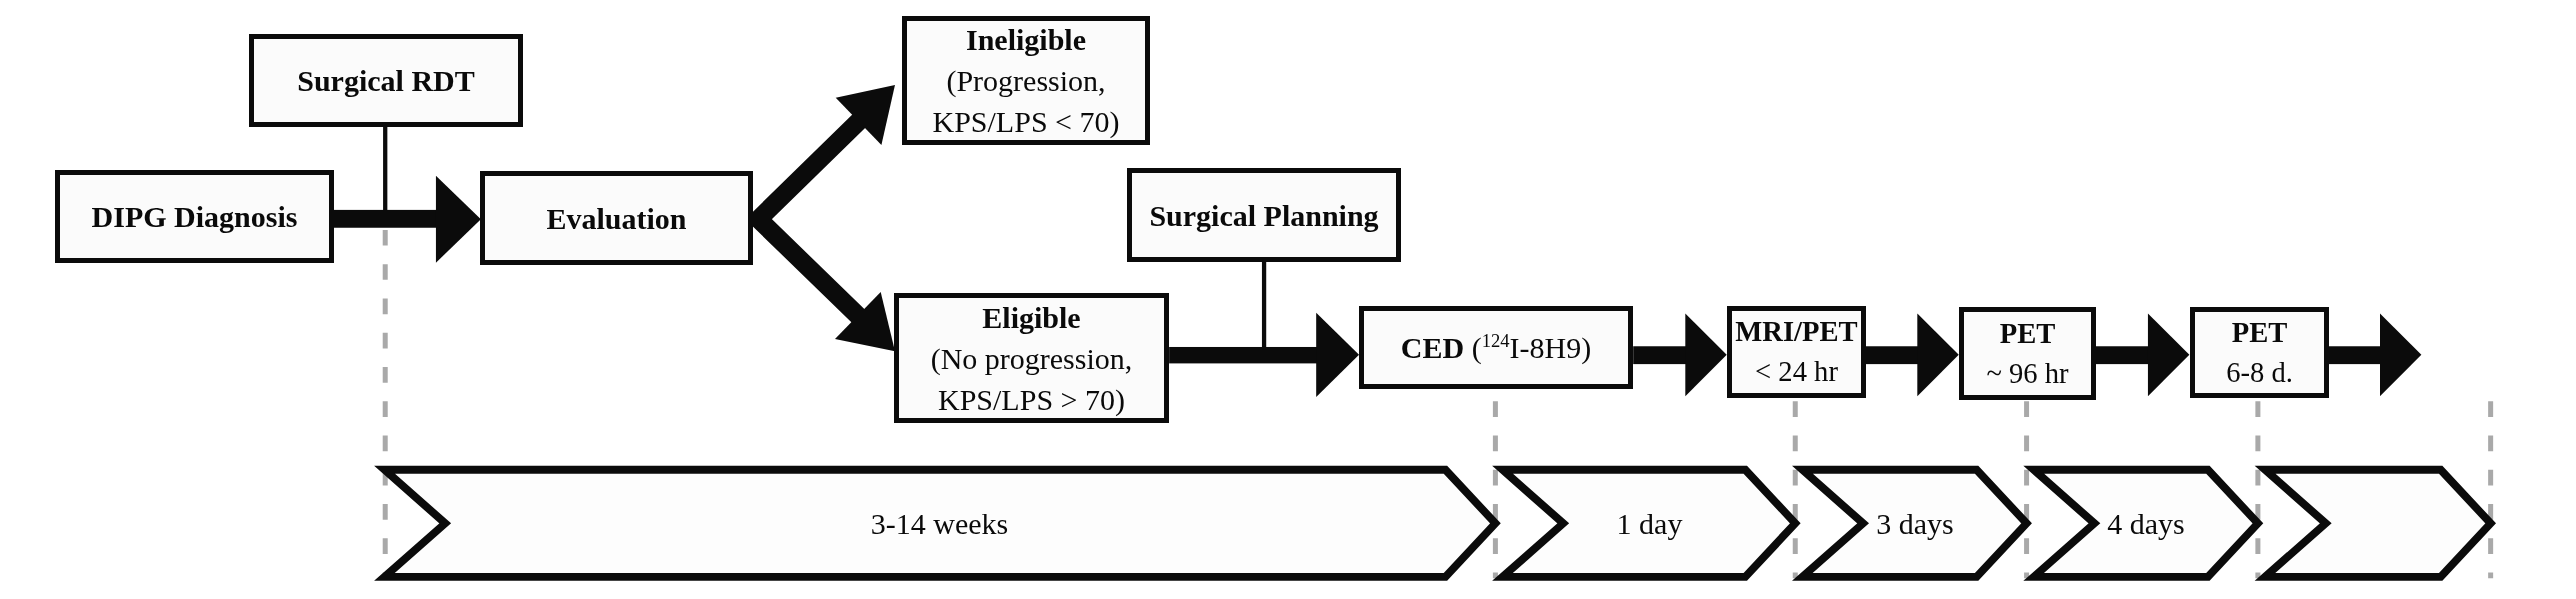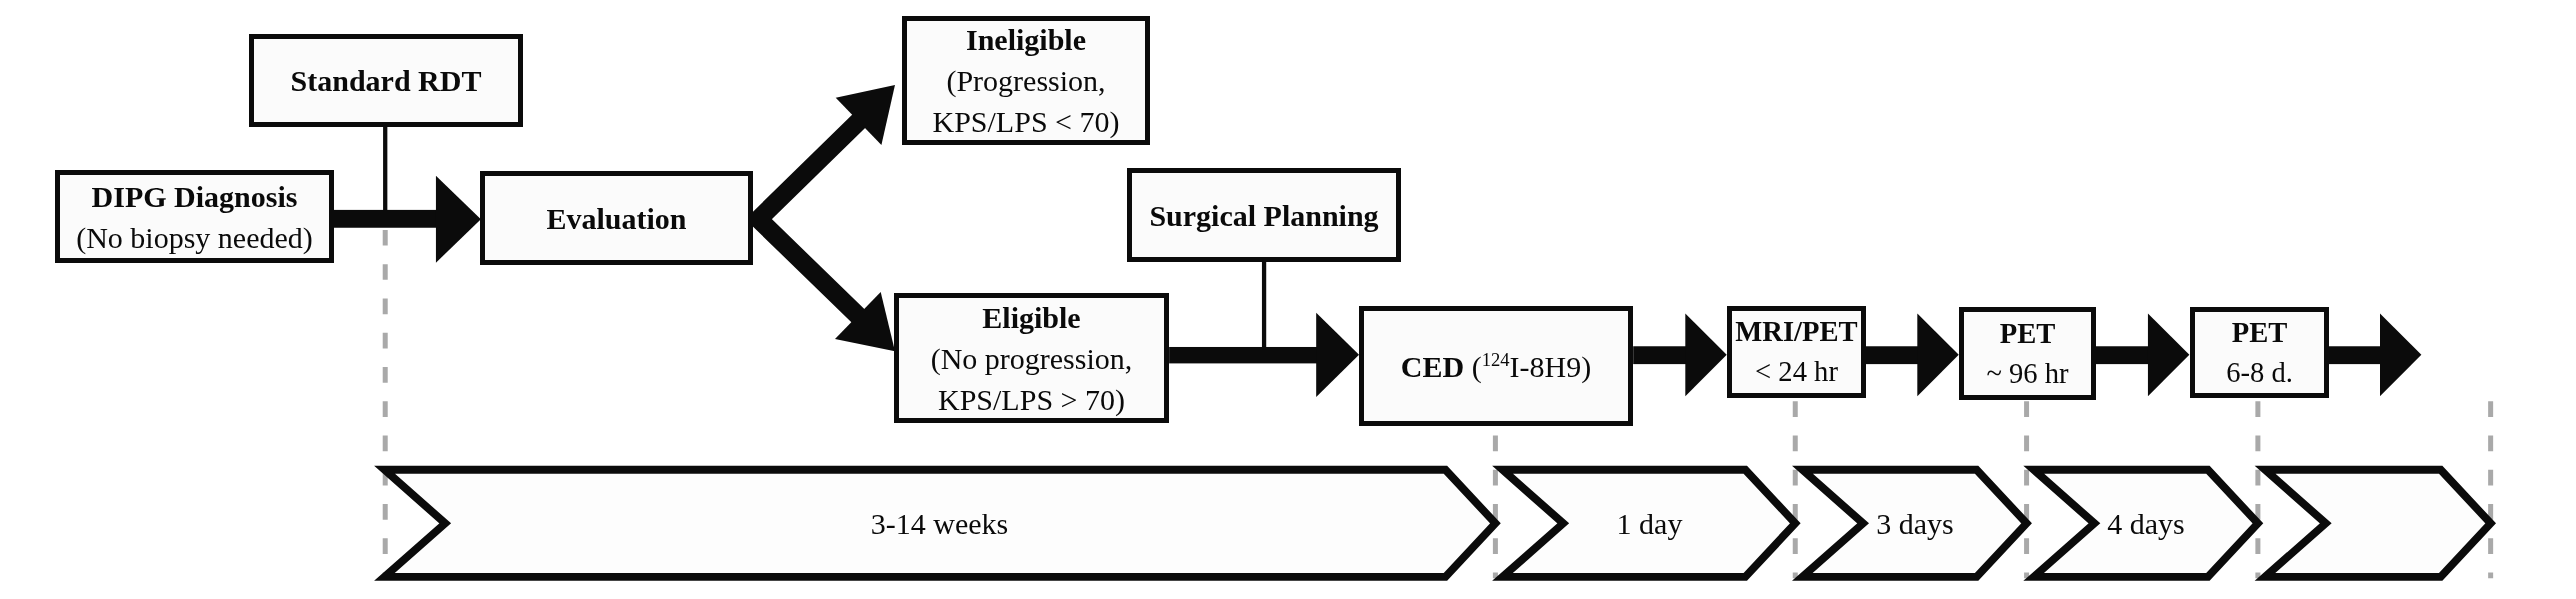--- a/index.html
+++ b/index.html
@@ -91,26 +91,25 @@
     <g fill="#fdfdfd" stroke="#0b0b0b" stroke-width="11" stroke-linejoin="miter">
       <polygon points="538,658 2024,658 2094,733 2024,808 538,808 623,733"></polygon>
       <polygon points="2104,658 2444,658 2514,733 2444,808 2104,808 2189,733"></polygon>
       <polygon points="2524,658 2768,658 2838,733 2768,808 2524,808 2609,733"></polygon>
       <polygon points="2848,658 3092,658 3162,733 3092,808 2848,808 2933,733"></polygon>
       <polygon points="3172,658 3418,658 3488,733 3418,808 3172,808 3257,733"></polygon>
     </g>
   </svg>
 
   <div class="box" style="left:249px;top:34px;width:274px;height:93px;">
-    <div class="t">Standard RDT</div>
+    <div class="t">Surgical RDT</div>
   </div>
 
   <div class="box" style="left:13px;top:170px;width:279px;height:93px;line-height:41px;margin-left:42px;">
     <div class="t">DIPG Diagnosis</div>
-    <div class="s">(No biopsy needed)</div>
   </div>
 
   <div class="box" style="left:480px;top:171px;width:273px;height:94px;">
     <div class="t">Evaluation</div>
   </div>
 
   <div class="box" style="left:895px;top:15.7px;width:248px;height:129px;margin-left:7px;">
     <div class="t">Ineligible</div>
     <div class="s">(Progression,</div>
     <div class="s">KPS/LPS &lt; 70)</div>
@@ -119,21 +118,21 @@
   <div class="box" style="left:894px;top:293px;width:275px;height:130px;">
     <div class="t">Eligible</div>
     <div class="s">(No progression,</div>
     <div class="s">KPS/LPS &gt; 70)</div>
   </div>
 
   <div class="box" style="left:1127px;top:168px;width:274px;height:94px;">
     <div class="t">Surgical Planning</div>
   </div>
 
-  <div class="box" style="left:1359px;top:306px;width:274px;height:120px;">
+  <div class="box" style="left:1359px;top:306px;width:274px;height:83px;">
     <div>
       <span class="t">CED</span><span class="s"> (</span><sup class="iso s">124</sup><span class="s">I-8H9)</span>
     </div>
   </div>
 
   <div class="box box-small" style="left:1727px;top:306px;width:139px;height:92px;">
     <div class="t">MRI/PET</div>
     <div class="s">&lt; 24 hr</div>
   </div>
 

